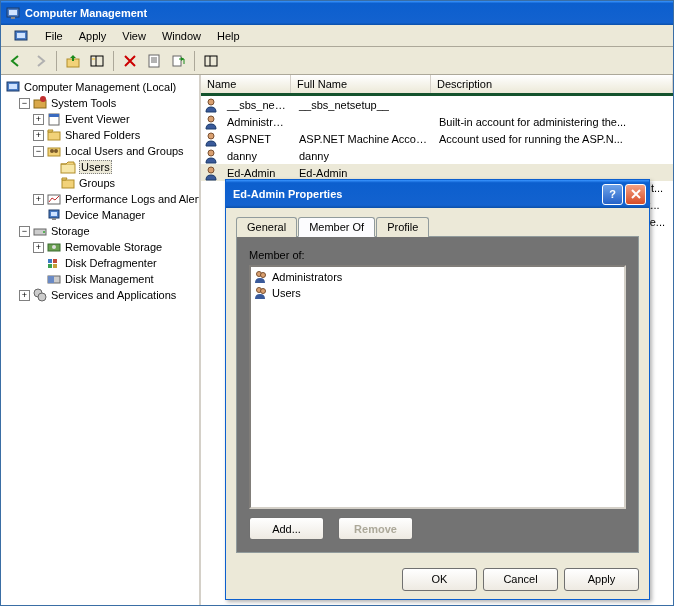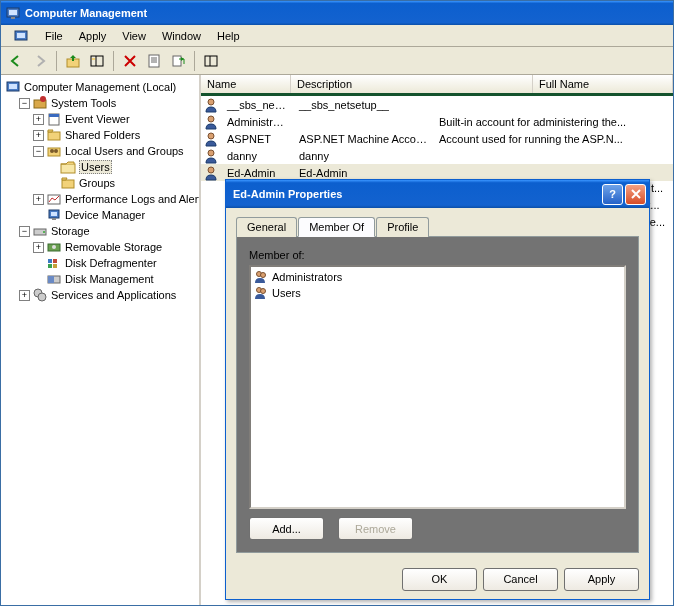--- a/index.html
+++ b/index.html
@@ -37,21 +37,21 @@
   .close-btn{ background:linear-gradient(#f5a182,#d64d28); color:#fff;}
   .dlg-body{ flex:1; padding:8px 10px 6px 10px; display:flex; flex-direction:column;}
   .tabstrip { display:flex; position:relative; top:1px; z-index:2;}
   .tab { padding:3px 10px; border:1px solid #919b9c; background:#ece9d8; border-bottom:none; margin-right:1px; border-radius:3px 3px 0 0;}
   .tab.active { background:#fcfcfe; border-bottom:1px solid #fcfcfe; position:relative; }
   .tabpanel { flex:1; border:1px solid #919b9c; background:#737373; padding:12px; display:flex; flex-direction:column;}
   .memberlist { flex:1; border:2px inset #d4d0c8; background:#fff; margin-top:4px; padding:2px;}
   .memberlist .item{display:flex;align-items:center;height:16px;}
   .dlg-row-btns{ display:flex; gap:14px; margin-top:8px;}
   .xpbtn { min-width:75px; height:23px; border:1px solid #707070; border-radius:3px; background:linear-gradient(#fff,#eeeae2); display:inline-flex;align-items:center;justify-content:center; }
-  .xpbtn.disabled{ color:#aca899; }
+  .xpbtn.disabled{ color:#aca899;font-weight:bold; }
   .dlg-footer{ height:40px; display:flex; justify-content:flex-end; align-items:center; gap:6px; padding:0 10px;}
   svg{display:block;}
 </style>
 </head>
 <body>
 
 <div class="window">
   <div class="titlebar">
     <span class="icon">
       <svg width="16" height="16">
@@ -275,22 +275,22 @@
               <circle cx="10" cy="10" r="4" fill="#ccc" stroke="#666"></circle>
             </svg>
           </span>
           <span>Services and Applications</span>
         </div>
     </div>
 
     <div class="list">
       <div class="list-header">
         <div class="col col-name">Name</div>
+        <div class="col col-full">Full Name</div>
         <div class="col col-desc">Description</div>
-        <div class="col col-full">Full Name</div>
       </div>
       <div id="list-rows">
           <div class="list-row">
       <span class="icn">
               <svg width="16" height="16">
                 <circle cx="8" cy="5" r="3" fill="#d9a070" stroke="#7a5030"></circle>
                 <path d="M3 15 Q3 10 8 10 Q13 10 13 15 Z" fill="#3a5a9a" stroke="#1a3a6a"></path>
               </svg>
             </span>
       <span class="cell" style="width:72px">__sbs_netse...</span>

